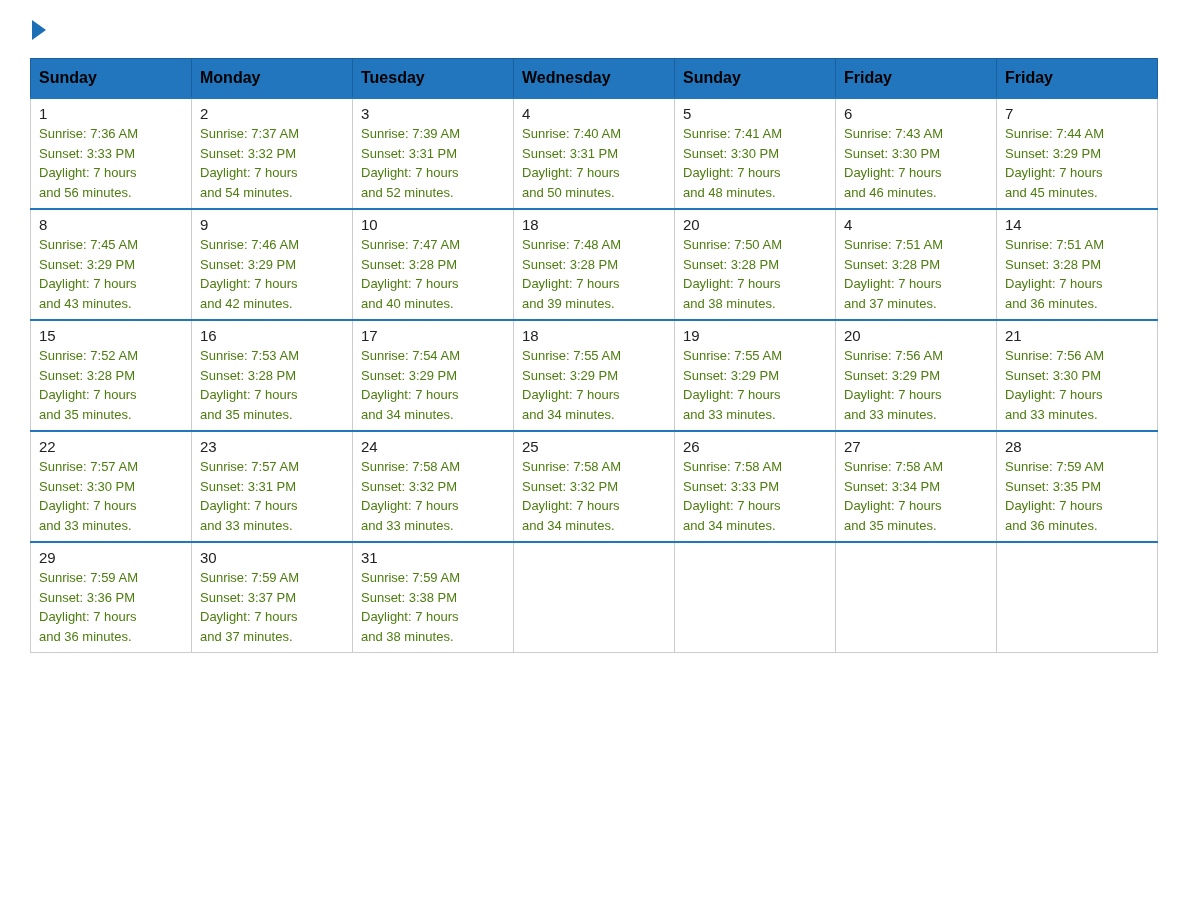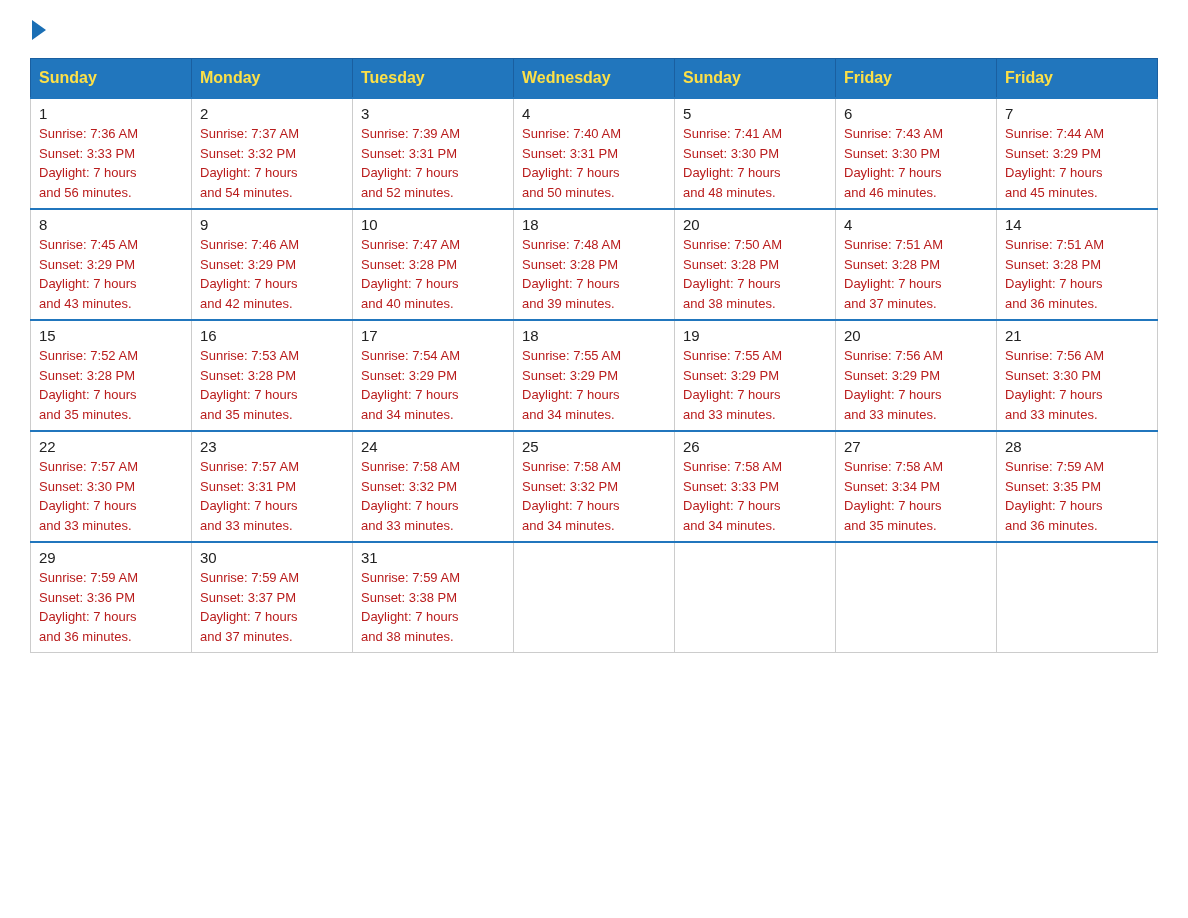--- a/index.html
+++ b/index.html
@@ -58,21 +58,21 @@
       color: #333;
       margin-top: 4px;
     }
     .calendar {
       width: 100%;
       border-collapse: collapse;
       border: 1px solid #aaa;
     }
     .calendar thead tr th {
       background-color: #2176bd;
-      color: #fde047;
+      color: #000000;
       font-size: 16px;
       font-weight: bold;
       padding: 10px 8px;
       text-align: left;
       border: 1px solid #1a5fa0;
     }
     .calendar tbody tr td {
       border: 1px solid #ccc;
       vertical-align: top;
       padding: 6px 8px;
@@ -86,21 +86,21 @@
     }
     .day-number {
       font-size: 15px;
       font-weight: normal;
       display: block;
       margin-bottom: 2px;
     }
     .day-info {
       font-size: 13px;
       line-height: 1.5;
-      color: #b91c1c;
+      color: #4d7c0f;
     }
     .empty-cell {
       background: #fff;
     }
   </style>
 </head>
 <body>
 
 <div class="header">
   <div class="logo">

